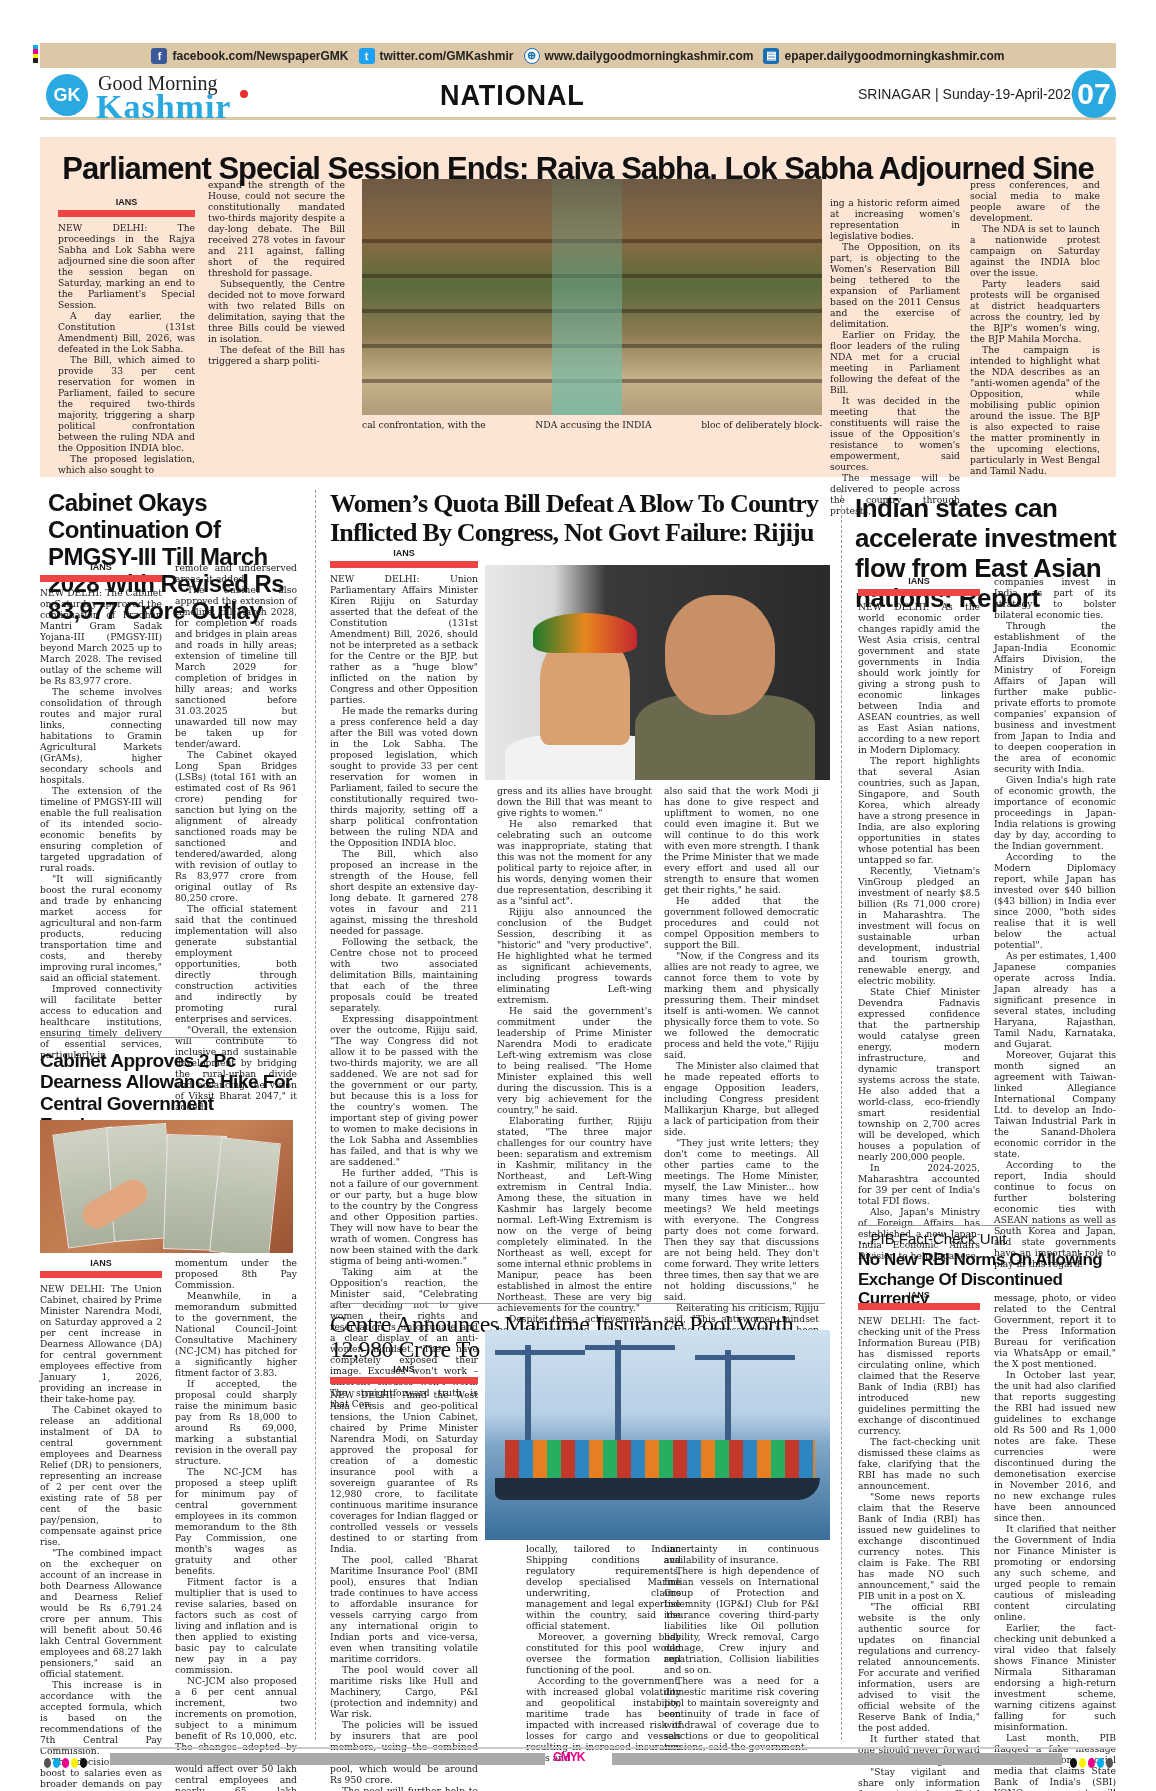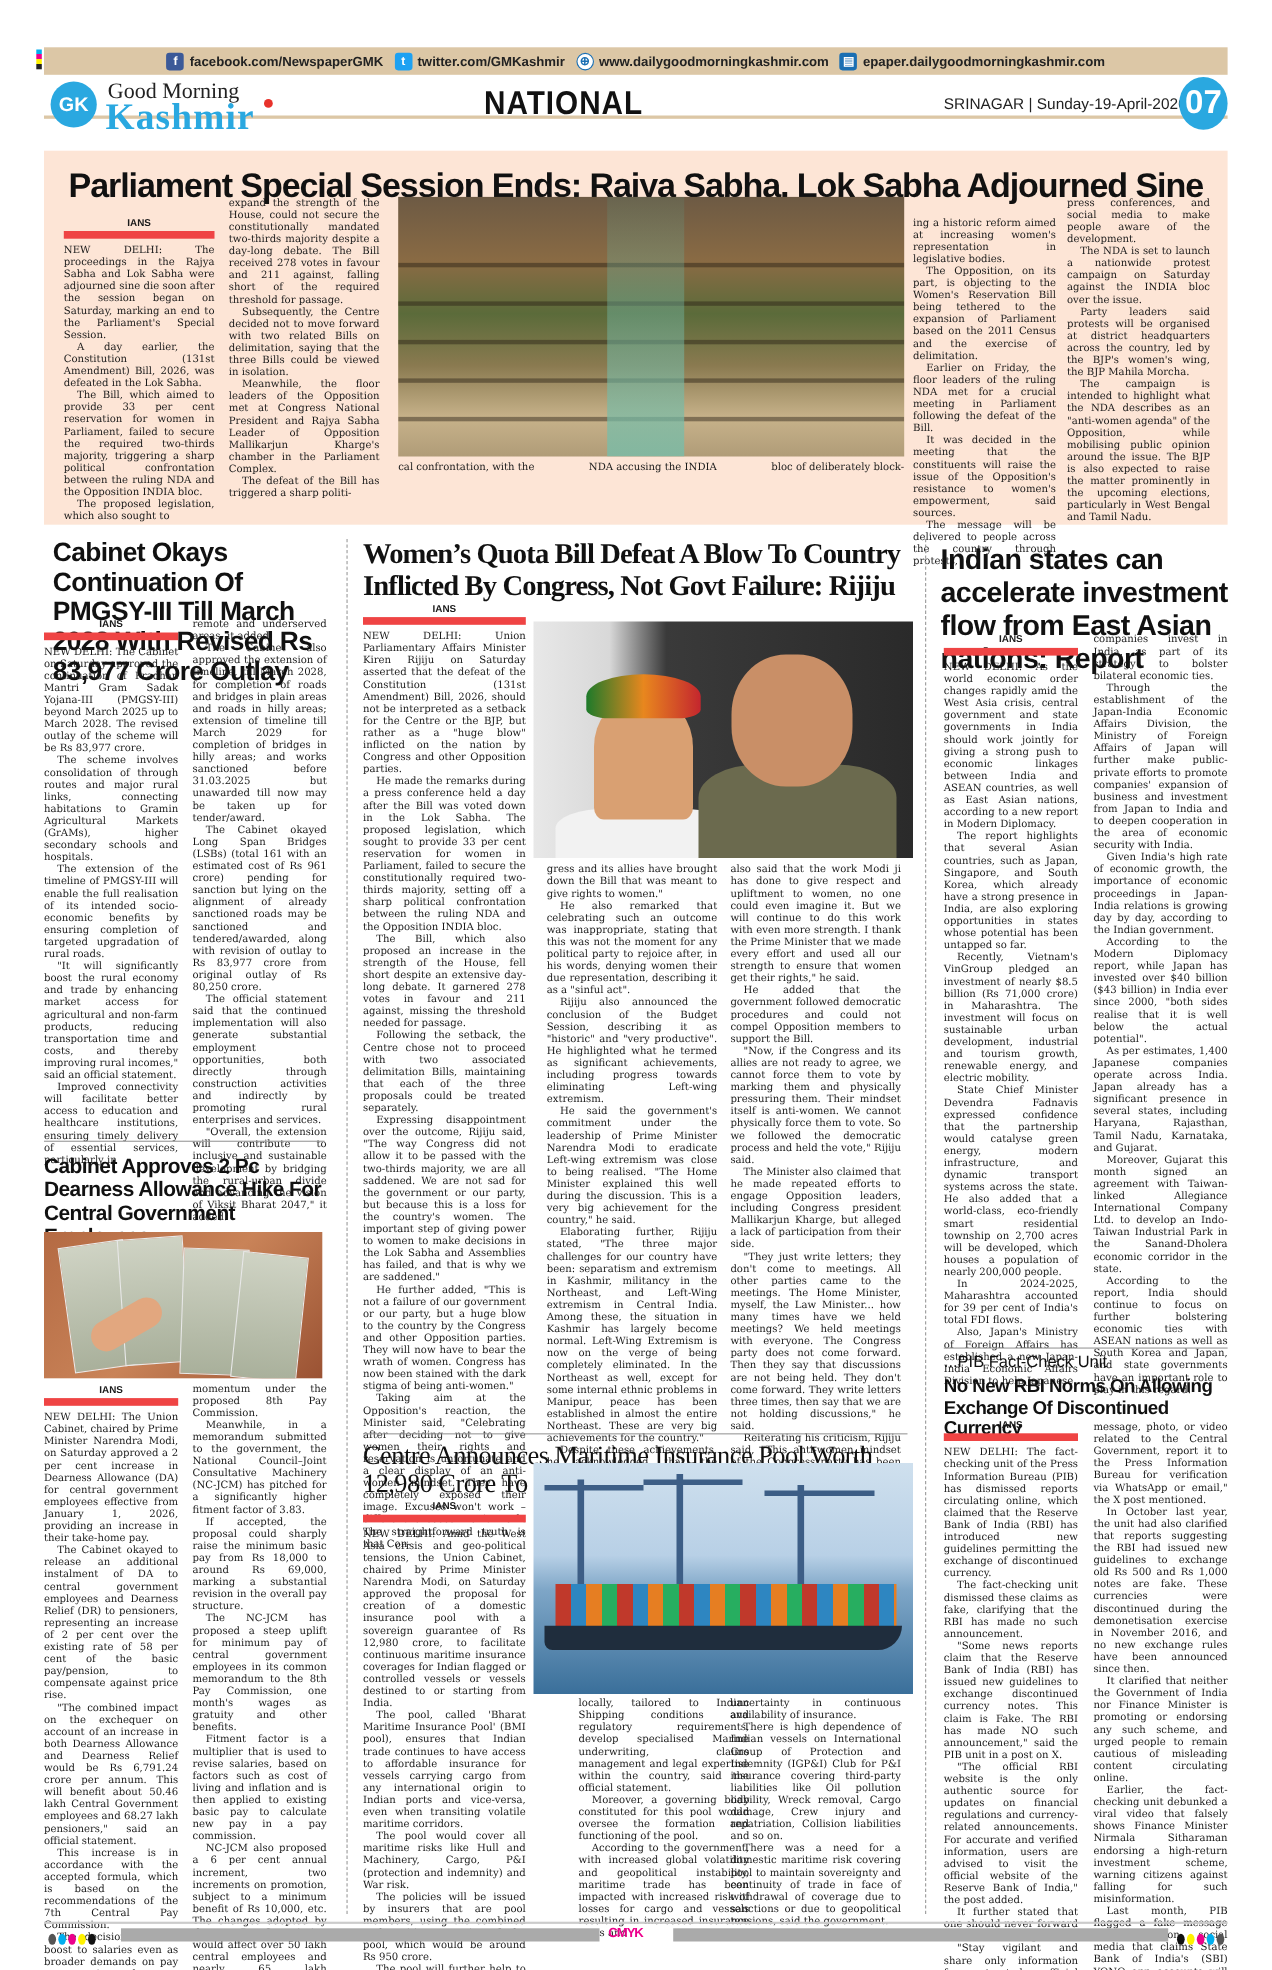--- a/index.html
+++ b/index.html
@@ -2,21 +2,21 @@
 <html><head>
 <meta charset="utf-8">
 <style>
 *{box-sizing:border-box;margin:0;padding:0}
 body{width:1156px;height:1791px;background:#fff;position:relative;overflow:hidden;font-family:"DejaVu Serif",serif;color:#111}
 .abs{position:absolute}
 .topbar{left:40px;top:43px;width:1076px;height:25px;background:#dcc7a6;display:flex;align-items:center;justify-content:center;gap:10px;font-family:"Liberation Sans",sans-serif;font-size:12px;font-weight:bold;color:#222}
 .topbar .lnk{display:flex;align-items:center;gap:5px}
 .topbar .ic{width:16px;height:16px;border-radius:3px;display:inline-flex;align-items:center;justify-content:center;color:#fff;font-size:11px;font-weight:bold}
 .cmyk-mark{left:33px;top:45px;width:5px;height:18px;background:linear-gradient(#00aeef 0 25%,#ec008c 25% 50%,#fff200 50% 75%,#222 75%)}
-.masthead{left:40px;top:68px;width:1076px;height:40px;border-bottom:3px solid #dcc7a6}
+.masthead{left:40px;top:68px;width:1076px;height:52px;border-bottom:3px solid #dcc7a6}
 .logo-circle{left:6px;top:6px;width:42px;height:42px;border-radius:50%;background:#2aa8e0;color:#fff;font-family:"Liberation Sans",sans-serif;font-weight:bold;font-size:18px;display:flex;align-items:center;justify-content:center}
 .logo-gm{left:58px;top:4px;font-family:"Liberation Serif",serif;font-size:20px;color:#222}
 .logo-k{left:56px;top:20px;font-family:"Liberation Serif",serif;font-weight:bold;font-size:34px;color:#2aa8e0;letter-spacing:1px}
 .logo-dot{left:200px;top:22px;width:8px;height:8px;border-radius:50%;background:#e8322b}
 .section{left:392px;top:10px;font-family:"Liberation Sans",sans-serif;font-weight:bold;font-size:30px;letter-spacing:1px;color:#111;transform:scaleX(.9)}
 .dateline{left:818px;top:18px;font-family:"Liberation Sans",sans-serif;font-size:14px;color:#222}
 .pageno{left:1032px;top:2px;width:44px;height:48px;border-radius:50%;background:#2aa8e0;color:#fff;font-family:"Liberation Sans",sans-serif;font-weight:bold;font-size:30px;display:flex;align-items:center;justify-content:center}
 .lead{left:40px;top:137px;width:1076px;height:340px;background:#fde5d6}
 .lead-h{left:18px;top:14px;width:1040px;text-align:center;font-family:"Liberation Sans",sans-serif;font-weight:bold;font-size:31px;letter-spacing:-1px;color:#111}
 .col{font-size:9.2px;line-height:11px;text-align:justify;color:#1a1a1a}
@@ -82,21 +82,20 @@
   <div class="abs col" style="left:18px;top:60px;width:137px">
     <div class="byline">IANS</div>
     <p class="first">NEW DELHI: The proceedings in the Rajya Sabha and Lok Sabha were adjourned sine die soon after the session began on Saturday, marking an end to the Parliament's Special Session.</p>
     <p>A day earlier, the Constitution (131st Amendment) Bill, 2026, was defeated in the Lok Sabha.</p>
     <p>The Bill, which aimed to provide 33 per cent reservation for women in Parliament, failed to secure the required two-thirds majority, triggering a sharp political confrontation between the ruling NDA and the Opposition INDIA bloc.</p>
     <p>The proposed legislation, which also sought to</p>
   </div>
   <div class="abs col" style="left:168px;top:42px;width:137px">
     <p class="first">expand the strength of the House, could not secure the constitutionally mandated two-thirds majority despite a day-long debate. The Bill received 278 votes in favour and 211 against, falling short of the required threshold for passage.</p>
     <p>Subsequently, the Centre decided not to move forward with two related Bills on delimitation, saying that the three Bills could be viewed in isolation.</p>
-    <p>Meanwhile, the floor leaders of the Opposition met at Congress National President and Rajya Sabha Leader of Opposition Mallikarjun Kharge's chamber in the Parliament Complex.</p>
     <p>The defeat of the Bill has triggered a sharp politi-</p>
   </div>
   <div class="abs photo-parl">
     <div class="row" style="top:60px"></div>
       <div class="row" style="top:95px"></div>
       <div class="row" style="top:130px"></div>
       <div class="row" style="top:165px"></div>
       <div class="row" style="top:200px"></div>
     <div class="aisle"></div>
   </div>

